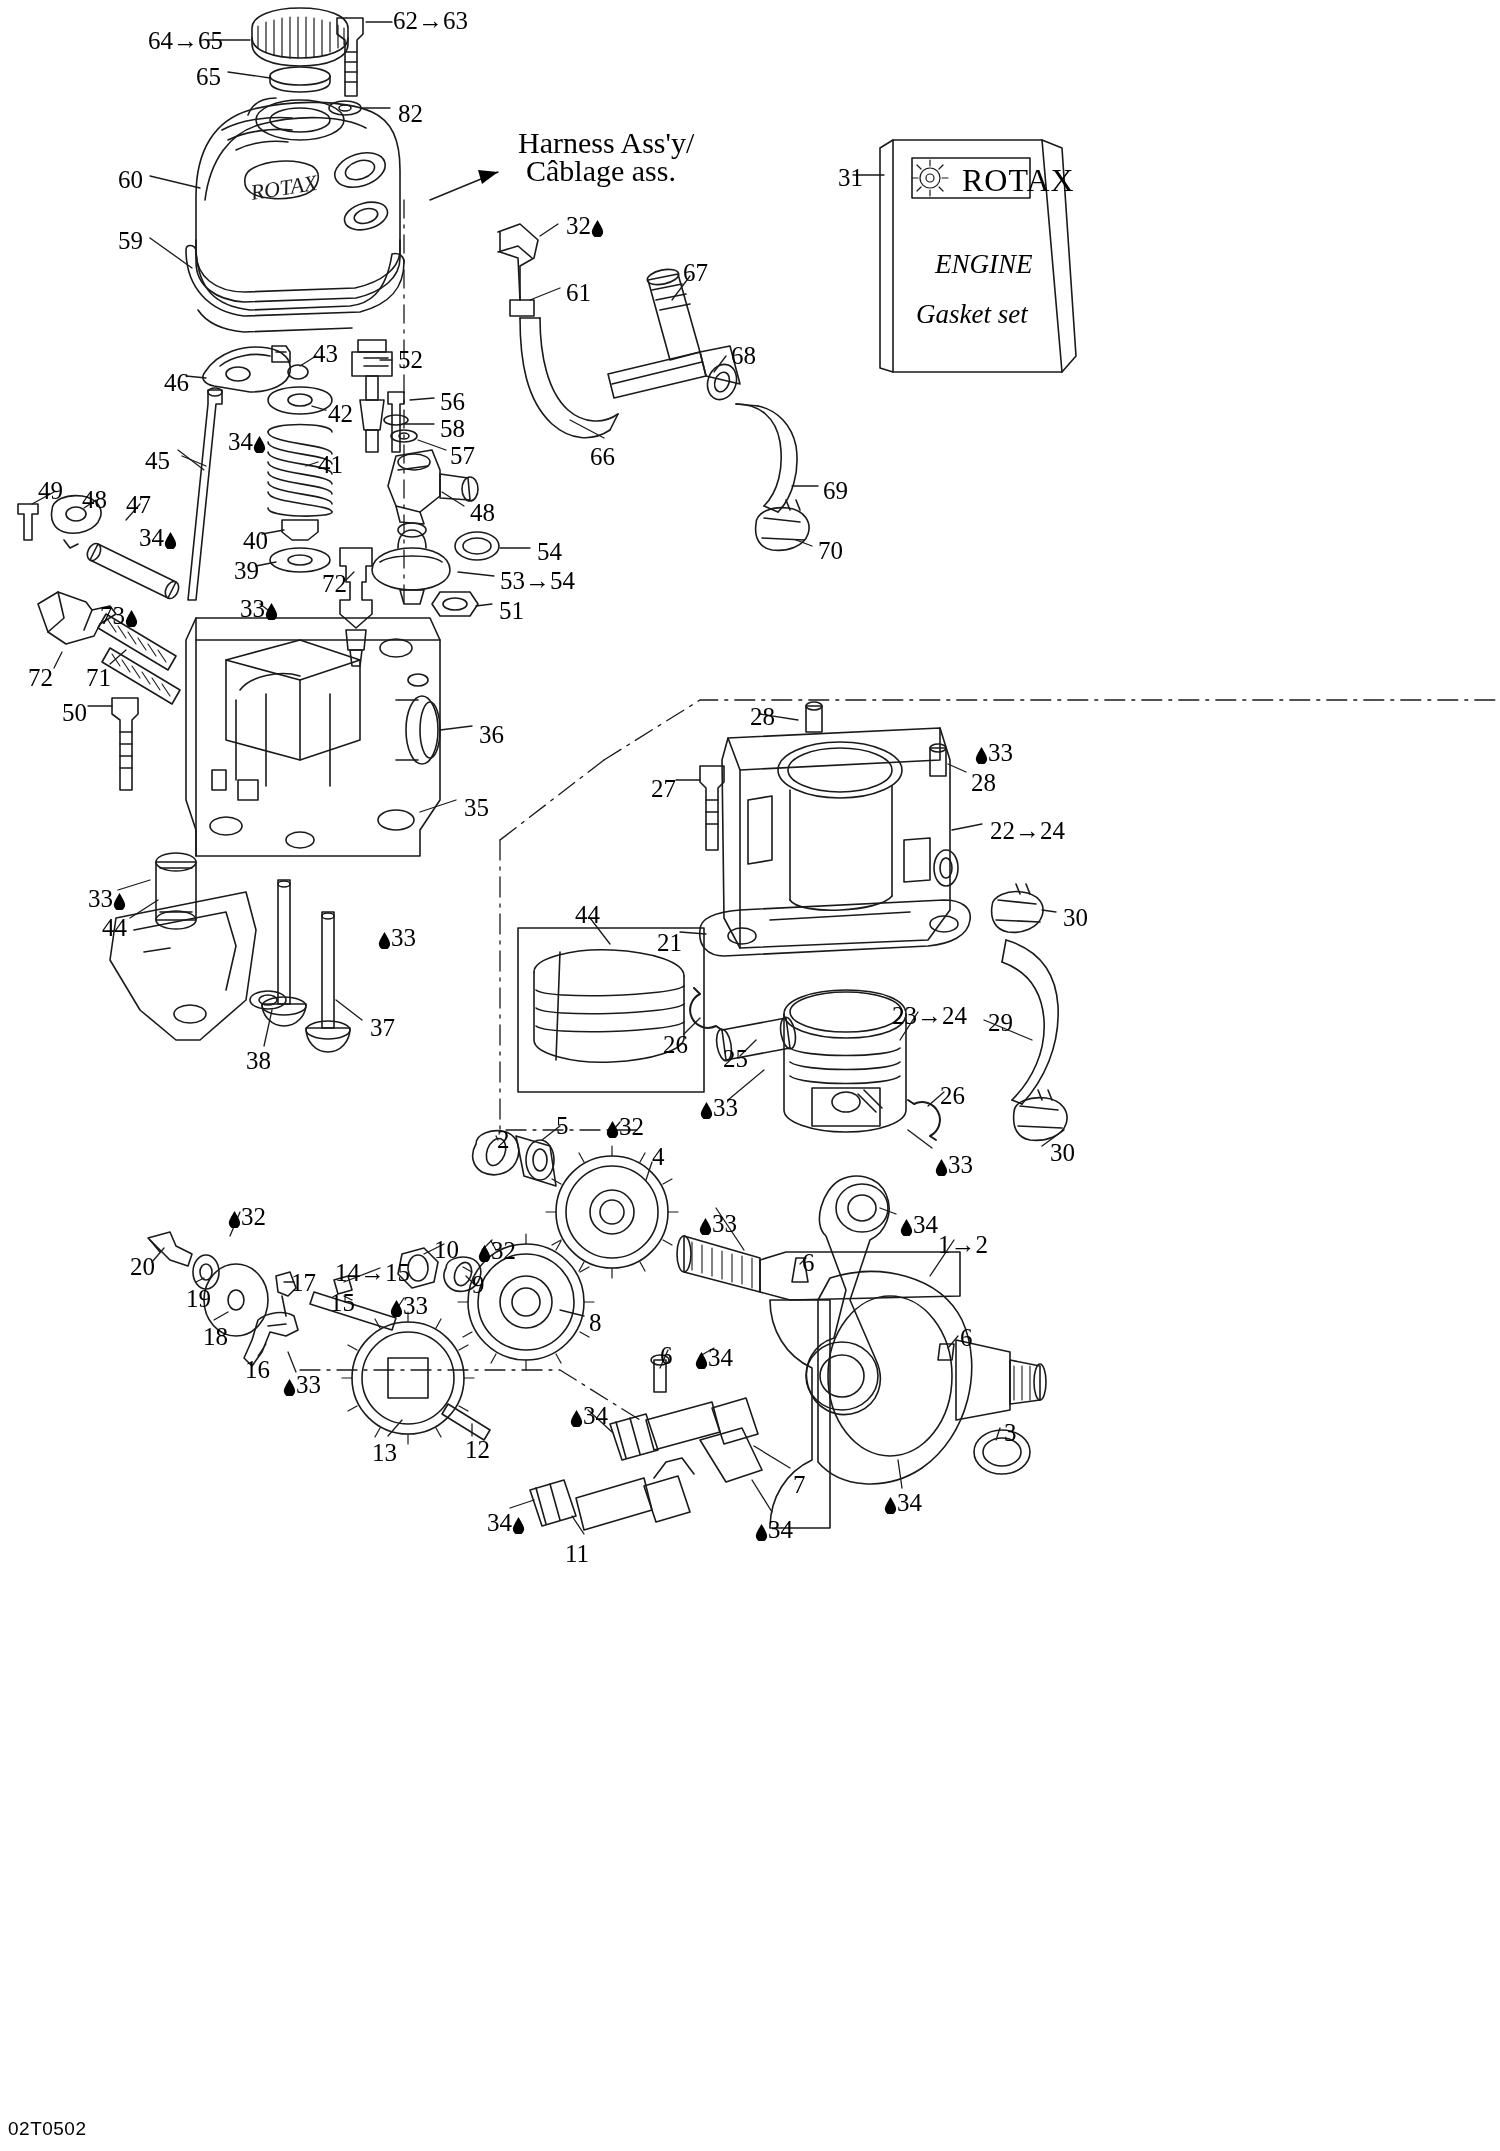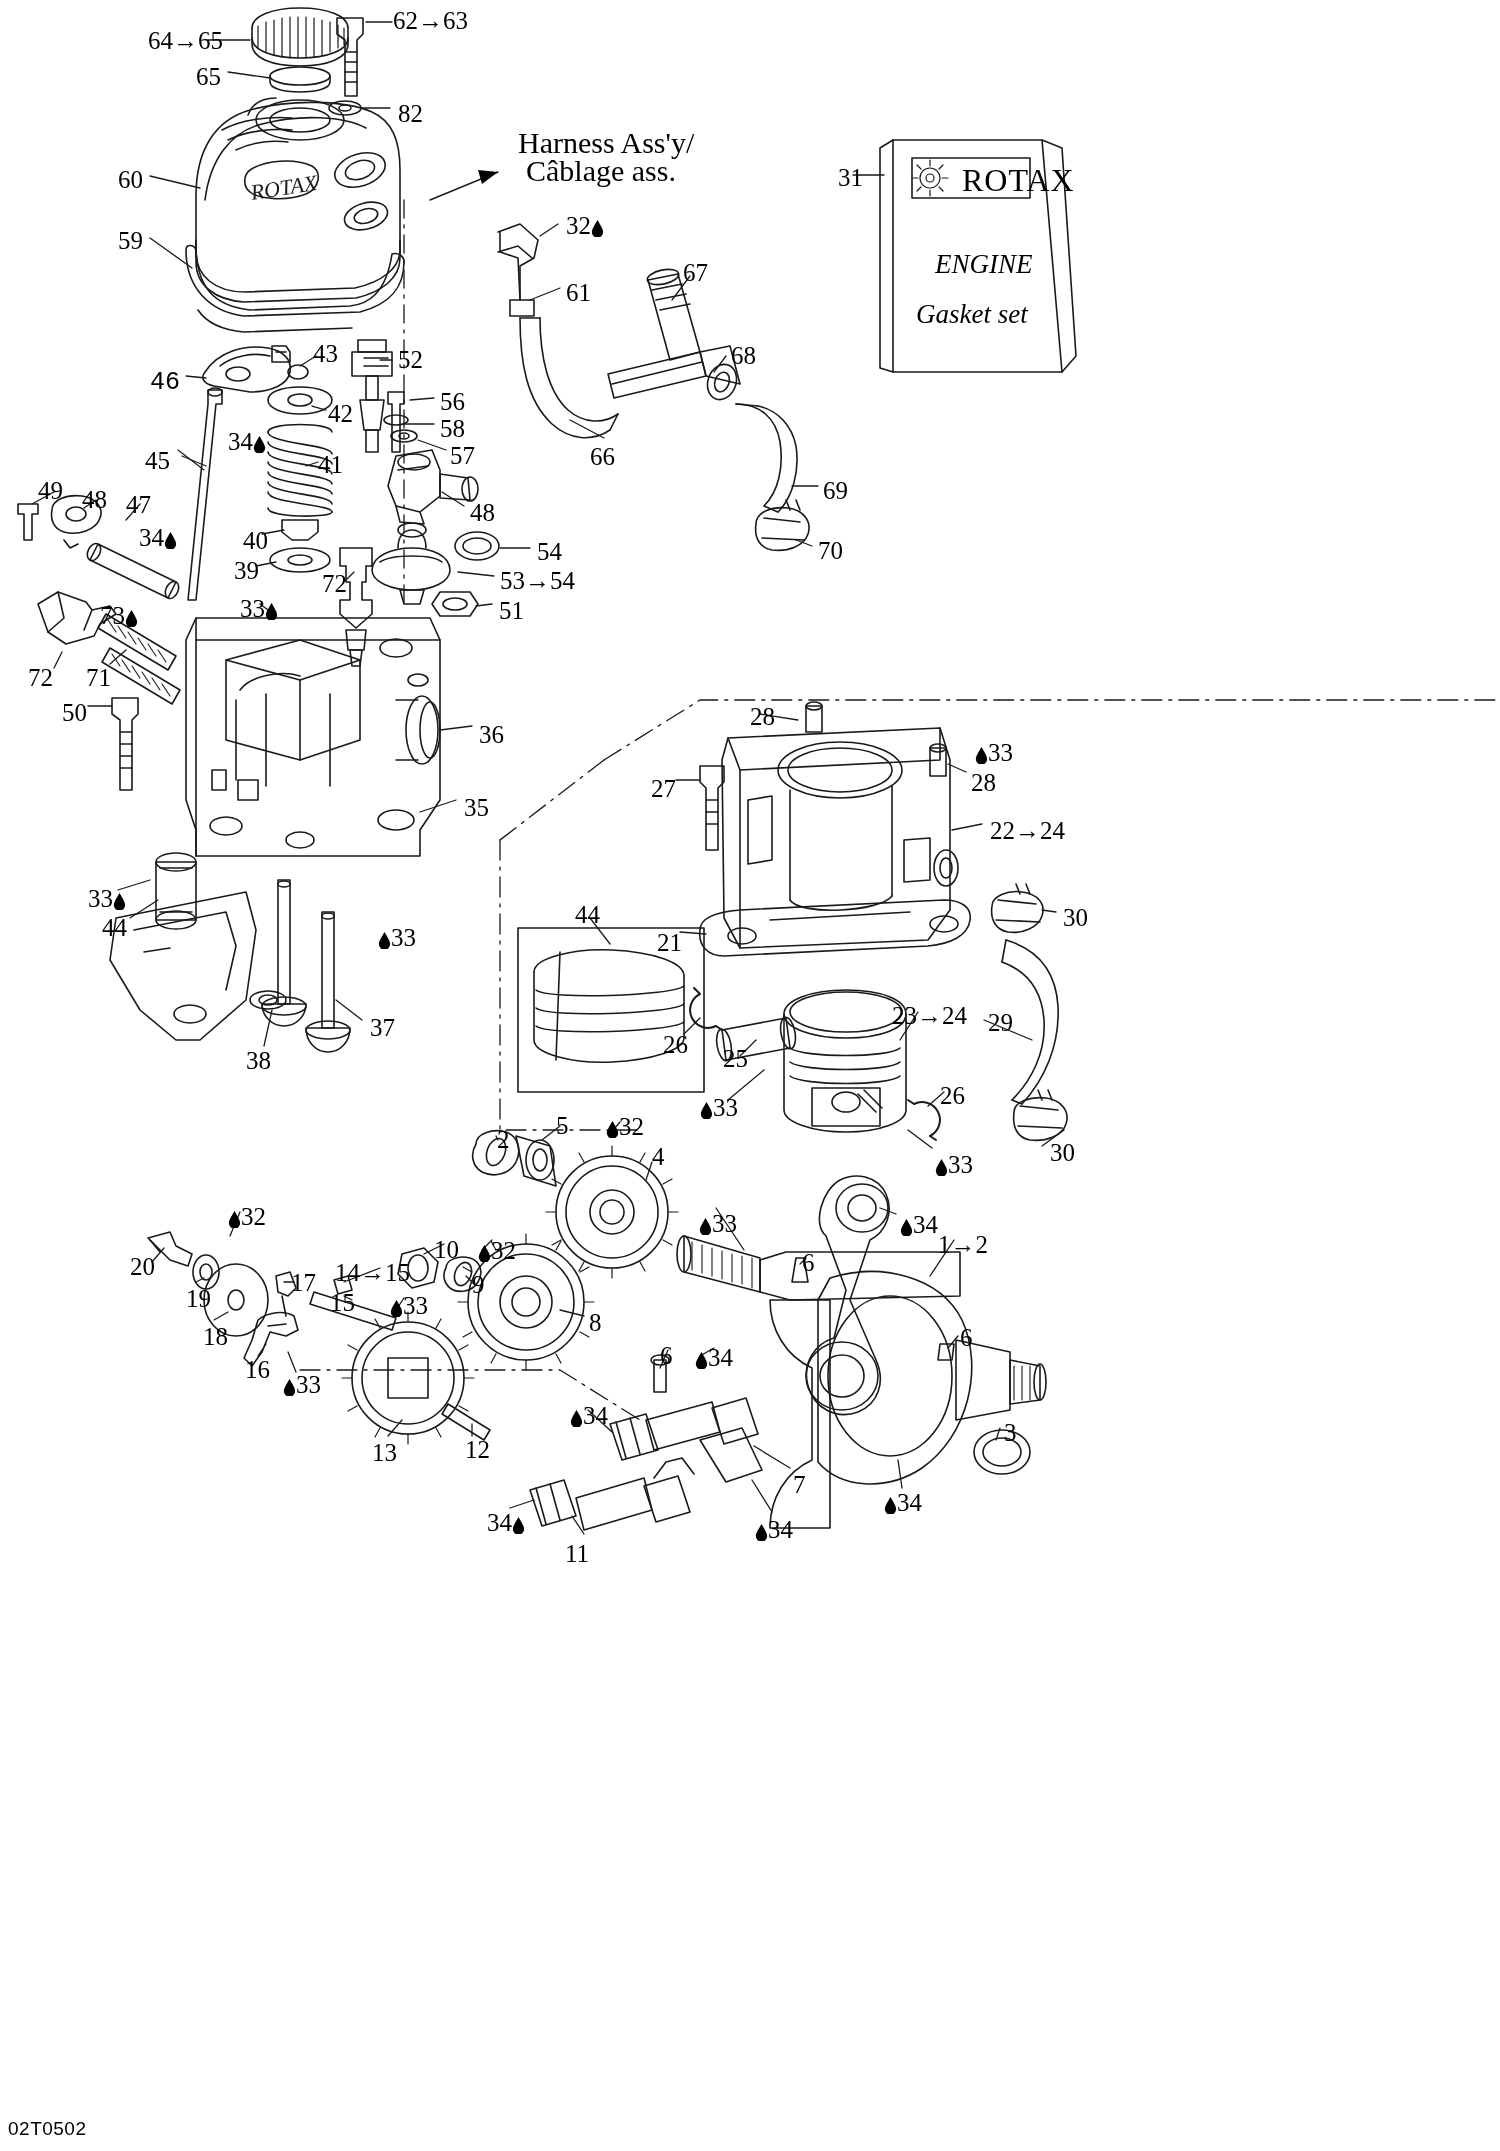--- a/index.html
+++ b/index.html
@@ -560,21 +560,21 @@
           </svg></span></div>
       <div class="lbl" style="left: 566px; top: 280px;"><span>61</span></div>
       <div class="lbl" style="left: 683px; top: 260px;"><span>67</span></div>
       <div class="lbl" style="left: 731px; top: 343px;"><span>68</span></div>
       <div class="lbl" style="left: 838px; top: 165px;"><span>31</span></div>
       <div class="lbl" style="left: 590px; top: 444px;"><span>66</span></div>
       <div class="lbl" style="left: 823px; top: 478px;"><span>69</span></div>
       <div class="lbl" style="left: 818px; top: 538px;"><span>70</span></div>
       <div class="lbl" style="left: 313px; top: 341px;"><span>43</span></div>
       <div class="lbl" style="left: 398px; top: 347px;"><span>52</span></div>
-      <div class="lbl" style="left: 150px; top: 370px; font-family: Liberation Mono, monospace;"><span>46</span></div>
+      <div class="lbl" style="left: 164px; top: 370px;"><span>46</span></div>
       <div class="lbl" style="left: 328px; top: 401px;"><span>42</span></div>
       <div class="lbl" style="left: 440px; top: 389px;"><span>56</span></div>
       <div class="lbl" style="left: 440px; top: 416px;"><span>58</span></div>
       <div class="lbl" style="left: 450px; top: 443px;"><span>57</span></div>
       <div class="lbl" style="left: 228px; top: 429px;"><span>34</span><span><svg class="drop" viewBox="0 0 13 18" aria-hidden="true">
             <path d="M6.5 0 C3 6 0.5 10 0.5 12.8 A6 6 0 0 0 12.5 12.8 C12.5 10 10 6 6.5 0 Z" fill="#000"></path>
           </svg></span></div>
       <div class="lbl" style="left: 145px; top: 448px;"><span>45</span></div>
       <div class="lbl" style="left: 318px; top: 452px;"><span>41</span></div>
       <div class="lbl" style="left: 470px; top: 500px;"><span>48</span></div>

